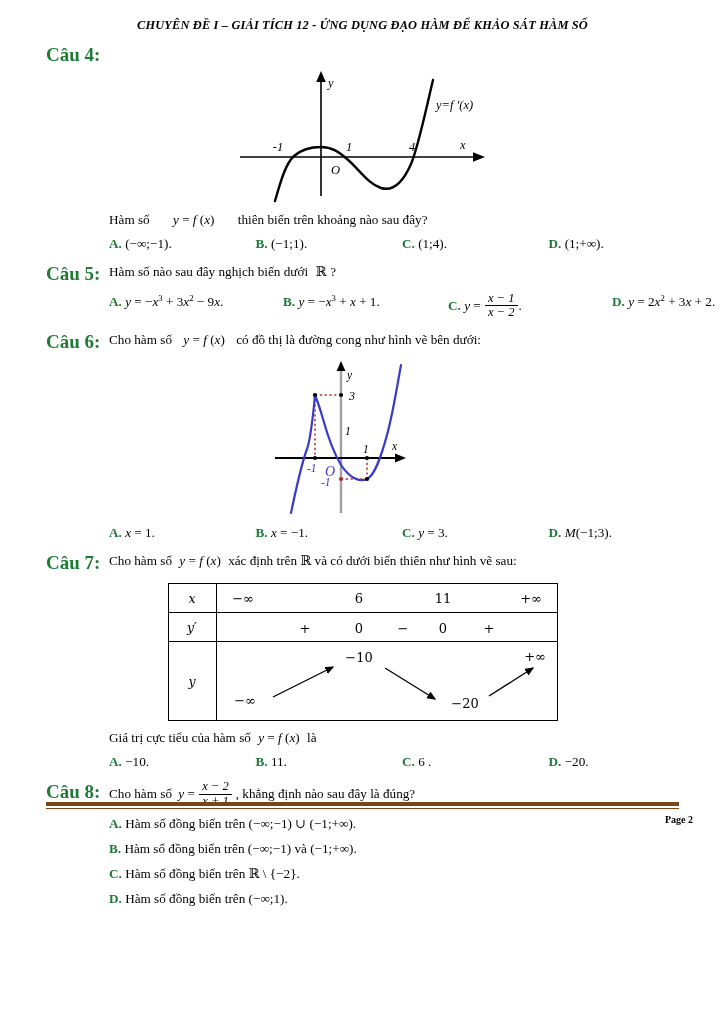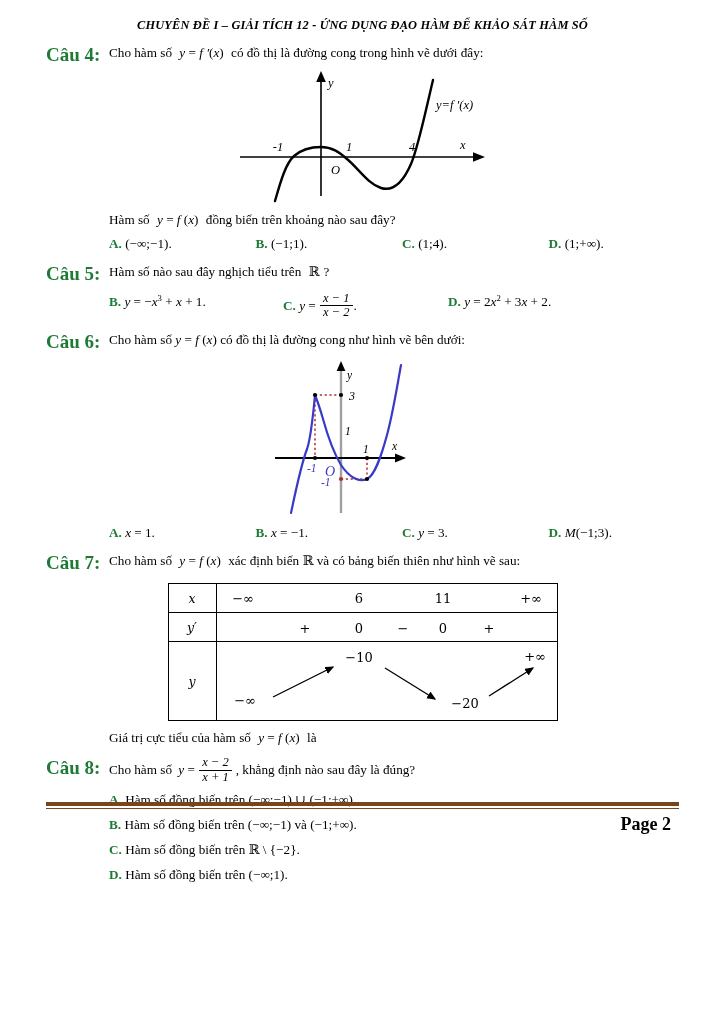--- a/index.html
+++ b/index.html
@@ -165,24 +165,24 @@
   .rule-thin {
     position: absolute;
     left: 46px;
     right: 46px;
     top: 16px;
     height: 1.4px;
     background: #7a4518;
   }
   .page-num {
     position: absolute;
-    right: 54px;
+    right: 32px;
     top: 22px;
     font-weight: bold;
-    font-size: 18px;
+    font-size: 10px;
   }
   .foot-center {
     position: absolute;
     left: 0;
     right: 0;
     top: 50px;
     text-align: center;
     font-weight: bold;
     font-style: italic;
     font-size: 12.6px;
@@ -196,25 +196,20 @@
 </style>
 </head>
 <body>
 
 <div class="page">
 
   <div class="doc-header">CHUYÊN ĐỀ I – GIẢI TÍCH 12 - ỨNG DỤNG ĐẠO HÀM ĐỂ KHẢO SÁT HÀM SỐ</div>
 
   <div class="q-block">
     <div class="q-label">Câu 4:</div>
-    <div class="q-body">
-      <span>Cho hàm số</span>
-      <span class="mvar" style="margin:0 4px;">y<span style="font-style:normal;"> = </span>f ′<span style="font-style:normal;">(</span>x<span style="font-style:normal;">)</span></span>
-      <span>có đồ thị là đường cong trong hình vẽ dưới đây:</span>
-    </div>
   </div>
 
   <div class="fig fig-1">
     <svg width="270" height="135" viewBox="0 0 270 135">
 
       <line x1="12" y1="89" x2="245" y2="89" stroke="#000" stroke-width="1.6"></line>
       <polygon points="245,84.2 257,89 245,93.8" fill="#000"></polygon>
 
       <line x1="93" y1="128" x2="93" y2="14" stroke="#000" stroke-width="1.6"></line>
       <polygon points="88.2,14 93,3 97.8,14" fill="#000"></polygon>
@@ -227,22 +222,22 @@
       <text class="svg-label" x="184" y="83" font-size="12.5" text-anchor="middle">4</text>
       <text class="svg-label" x="103" y="106" font-size="12.5">O</text>
       <text class="svg-label" x="100" y="19" font-size="12.5">y</text>
       <text class="svg-label" x="232" y="81" font-size="12.5">x</text>
       <text class="svg-label" x="208" y="41" font-size="12.5">y=f ′(x)</text>
     </svg>
   </div>
 
   <div class="sub-line">
     <span>Hàm số</span>
-    <span class="mvar" style="margin:0 4px;">y<span style="font-style:normal;"> = </span>f <span style="font-style:normal;">(</span>x<span style="font-style:normal;">)</span></span>
-    <span>đồng biến trên khoảng nào sau đây?</span>
+    <span class="mvar" style="margin:0 20px;">y<span style="font-style:normal;"> = </span>f <span style="font-style:normal;">(</span>x<span style="font-style:normal;">)</span></span>
+    <span>thiên biến trên khoảng nào sau đây?</span>
   </div>
 
   <div class="opts">
     <div class="opt">
       <span class="opt-letter">A.</span>
       <span>(−∞;−1).</span>
     </div>
     <div class="opt">
       <span class="opt-letter">B.</span>
       <span>(−1;1).</span>
@@ -253,45 +248,49 @@
     </div>
     <div class="opt">
       <span class="opt-letter">D.</span>
       <span>(1;+∞).</span>
     </div>
   </div>
 
   <div class="q-block">
     <div class="q-label">Câu 5:</div>
     <div class="q-body">
-      <span>Hàm số nào sau đây nghịch tiểu trên</span>
+      <span>Hàm số nào sau đây nghịch biến dưới</span>
       <span class="bb" style="margin:0 4px;">ℝ</span><span>?</span>
     </div>
   </div>
 
   <div class="opts narrow-a">
+    <div class="opt">
+      <span class="opt-letter">A.</span>
+      <span class="mvar">y<span style="font-style:normal;"> = −</span>x<sup class="exp" style="font-style:normal;">3</sup><span style="font-style:normal;"> + 3</span>x<sup class="exp" style="font-style:normal;">2</sup><span style="font-style:normal;"> − 9</span>x<span style="font-style:normal;">.</span></span>
+    </div>
     <div class="opt">
       <span class="opt-letter">B.</span>
       <span class="mvar">y<span style="font-style:normal;"> = −</span>x<sup class="exp" style="font-style:normal;">3</sup><span style="font-style:normal;"> + </span>x<span style="font-style:normal;"> + 1.</span></span>
     </div>
     <div class="opt">
       <span class="opt-letter">C.</span>
       <span class="mvar">y<span style="font-style:normal;"> = </span><span class="frac" style="font-style:italic;"><span class="num">x − 1</span><span class="den">x − 2</span></span><span style="font-style:normal;">.</span></span>
     </div>
     <div class="opt">
       <span class="opt-letter">D.</span>
       <span class="mvar">y<span style="font-style:normal;"> = 2</span>x<sup class="exp" style="font-style:normal;">2</sup><span style="font-style:normal;"> + 3</span>x<span style="font-style:normal;"> + 2.</span></span>
     </div>
   </div>
 
   <div class="q-block">
     <div class="q-label">Câu 6:</div>
     <div class="q-body">
       <span>Cho hàm số</span>
-      <span class="mvar" style="margin:0 0;">y<span style="font-style:normal;"> = </span>f <span style="font-style:normal;">(</span>x<span style="font-style:normal;">)</span></span>
+      <span class="mvar" style="margin:0 8px;">y<span style="font-style:normal;"> = </span>f <span style="font-style:normal;">(</span>x<span style="font-style:normal;">)</span></span>
       <span>có đồ thị là đường cong như hình vẽ bên dưới:</span>
     </div>
   </div>
 
   <div class="fig fig-2">
     <svg width="200" height="160" viewBox="0 0 200 160">
 
       <line x1="78" y1="156" x2="78" y2="14" stroke="#a0a0a0" stroke-width="2.4"></line>
       <polygon points="73.6,14 78,4 82.4,14" fill="#000"></polygon>
 
@@ -344,21 +343,21 @@
       <span class="opt-letter">D.</span>
       <span class="mvar">M<span style="font-style:normal;">(−1;3).</span></span>
     </div>
   </div>
 
   <div class="q-block">
     <div class="q-label">Câu 7:</div>
     <div class="q-body">
       <span>Cho hàm số</span>
       <span class="mvar" style="margin:0 4px;">y<span style="font-style:normal;"> = </span>f <span style="font-style:normal;">(</span>x<span style="font-style:normal;">)</span></span>
-      <span>xác định biến ℝ và có bảng biến thiên như hình vẽ sau:</span>
+      <span>xác định trên ℝ và có dưới biến thiên như hình vẽ sau:</span>
     </div>
   </div>
 
   <div class="bbt-wrap">
     <table class="bbt">
       <tbody>
           <tr class="r-x">
         <td class="lab row-x">x</td>
         <td class="row-x">
           <svg width="340" height="28" viewBox="0 0 340 28">
@@ -410,20 +409,38 @@
     </tbody>
       </table>
   </div>
 
   <div class="sub-line">
     <span>Giá trị cực tiểu của hàm số</span>
     <span class="mvar" style="margin:0 4px;">y<span style="font-style:normal;"> = </span>f <span style="font-style:normal;">(</span>x<span style="font-style:normal;">)</span></span>
     <span>là</span>
   </div>
 
+  <div class="opts">
+    <div class="opt">
+      <span class="opt-letter">A.</span>
+      <span>−10.</span>
+    </div>
+    <div class="opt">
+      <span class="opt-letter">B.</span>
+      <span>11.</span>
+    </div>
+    <div class="opt">
+      <span class="opt-letter">C.</span>
+      <span>6 .</span>
+    </div>
+    <div class="opt">
+      <span class="opt-letter">D.</span>
+      <span>−20.</span>
+    </div>
+  </div>
 
   <div class="q-block">
     <div class="q-label">Câu 8:</div>
     <div class="q-body">
       <span>Cho hàm số</span>
       <span class="mvar" style="margin:0 3px;">y<span style="font-style:normal;"> = </span><span class="frac" style="font-style:italic;"><span class="num">x − 2</span><span class="den">x + 1</span></span></span><span>, khẳng định nào sau đây là đúng?</span>
     </div>
   </div>
 
   <div class="opts-stack">

